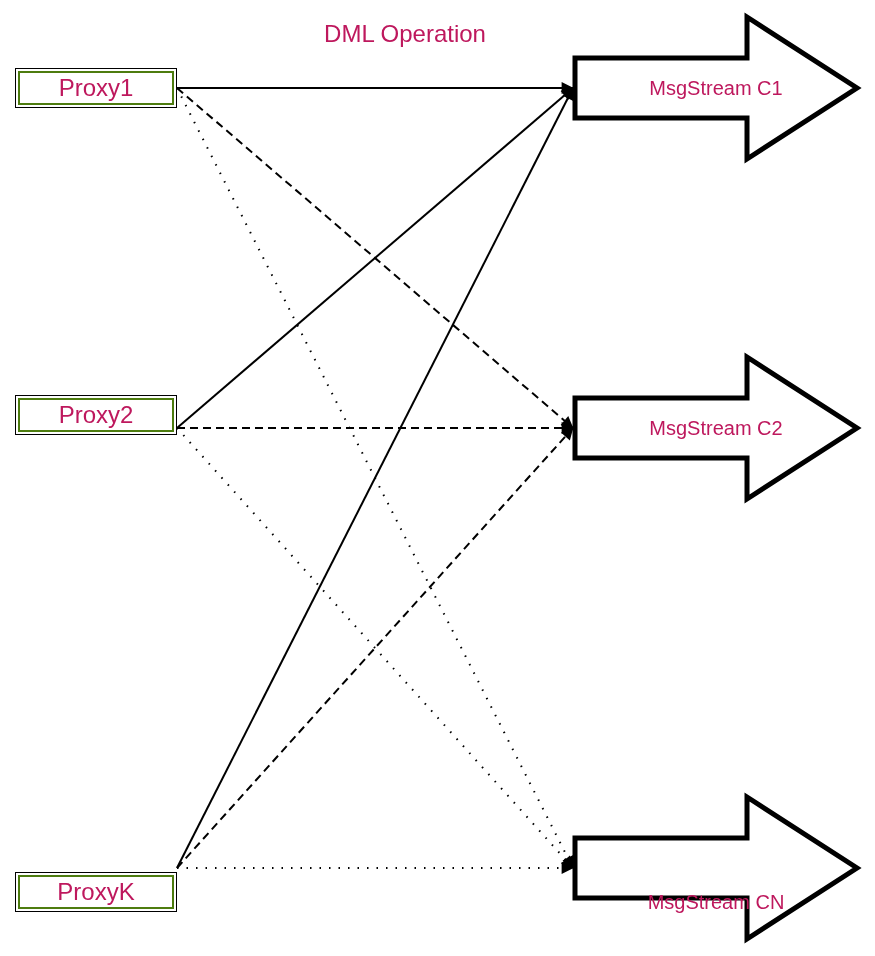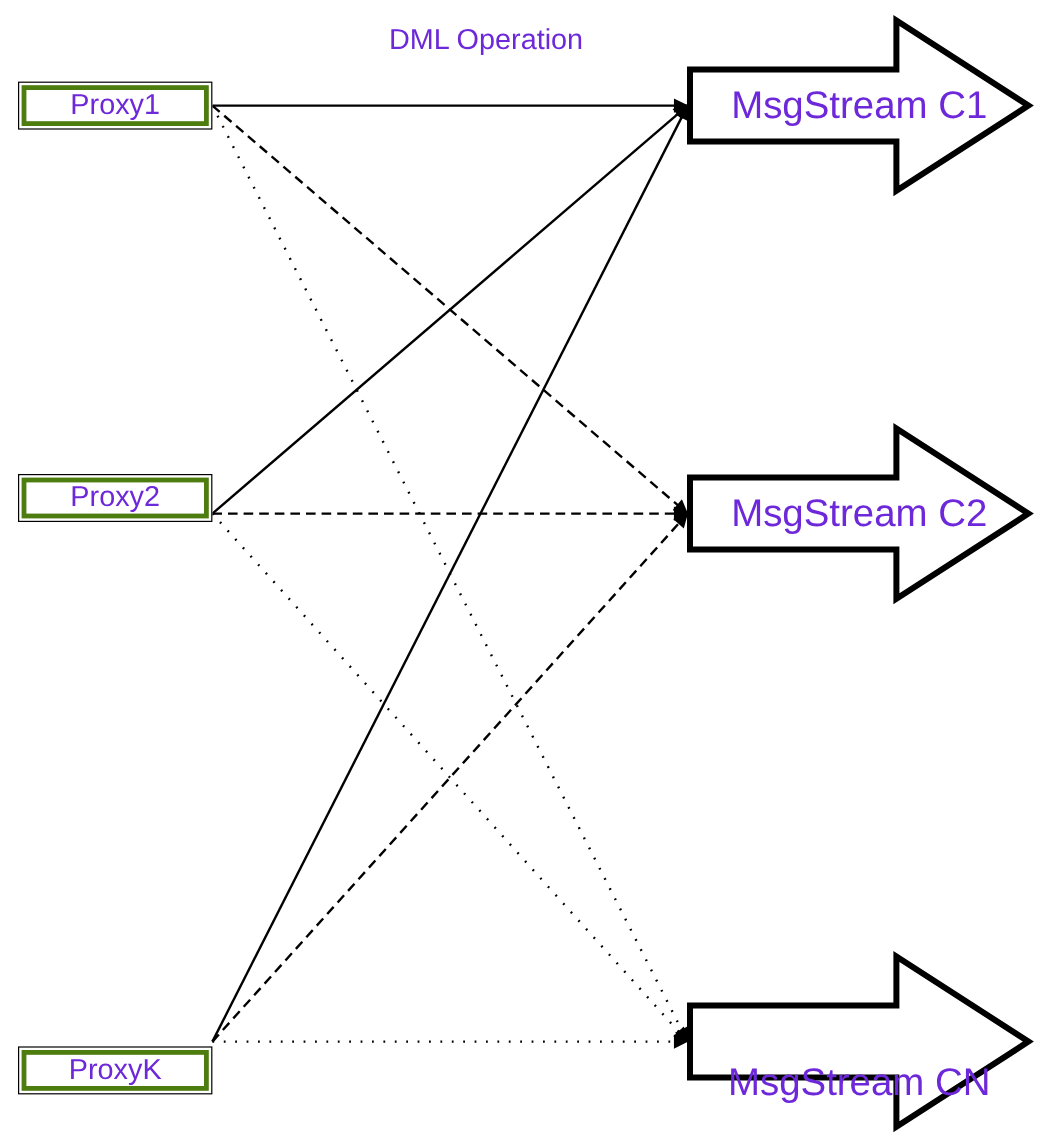--- a/index.html
+++ b/index.html
@@ -6,21 +6,21 @@
     margin: 0;
     padding: 0;
     background: #ffffff;
   }
   #canvas {
     position: relative;
     width: 875px;
     height: 956px;
     background: #ffffff;
     font-family: "Liberation Sans", sans-serif;
-    color: #6d28d9;
+    color: #be185d;
     overflow: hidden;
   }
   #edge-svg {
     position: absolute;
     left: 0;
     top: 0;
     width: 875px;
     height: 956px;
   }
   .edge {
@@ -43,36 +43,36 @@
     height: 40px;
     box-sizing: border-box;
     border: 1px solid #000000;
     padding: 2px;
     background: #ffffff;
   }
   .proxy-box .inner {
     width: 100%;
     height: 100%;
     box-sizing: border-box;
-    border: 4px solid #4d7c0f;
+    border: 2px solid #4d7c0f;
     display: flex;
     align-items: center;
     justify-content: center;
     font-size: 24px;
     line-height: 1;
     background: #ffffff;
   }
   #proxy1 { top: 68px; }
   #proxy2 { top: 395px; }
   #proxyk { top: 872px; }
   .stream-label {
     position: absolute;
     left: 716px;
     transform: translate(-50%, -50%);
-    font-size: 32px;
+    font-size: 20px;
     white-space: nowrap;
   }
   #stream-label-c1 { top: 88px; }
   #stream-label-c2 { top: 428px; }
   #stream-label-cn { top: 868px; margin-top: 34px; }
   .dml-label {
     position: absolute;
     left: 405px;
     top: 21px;
     transform: translateX(-50%);

